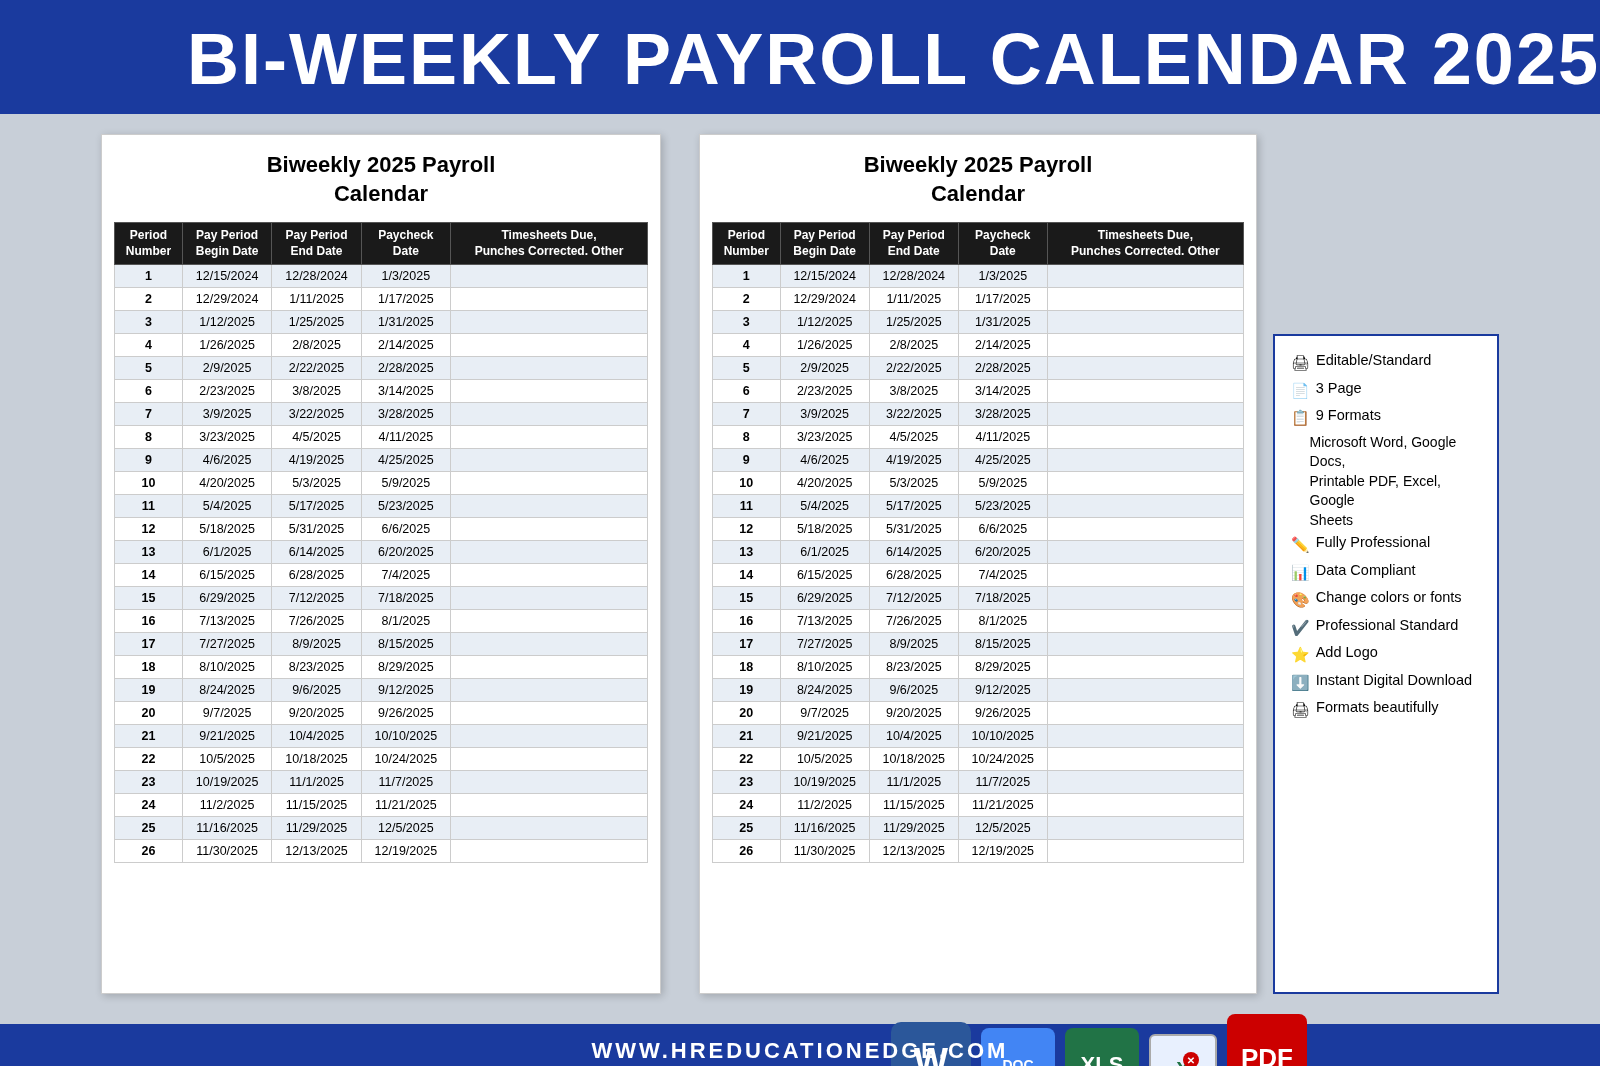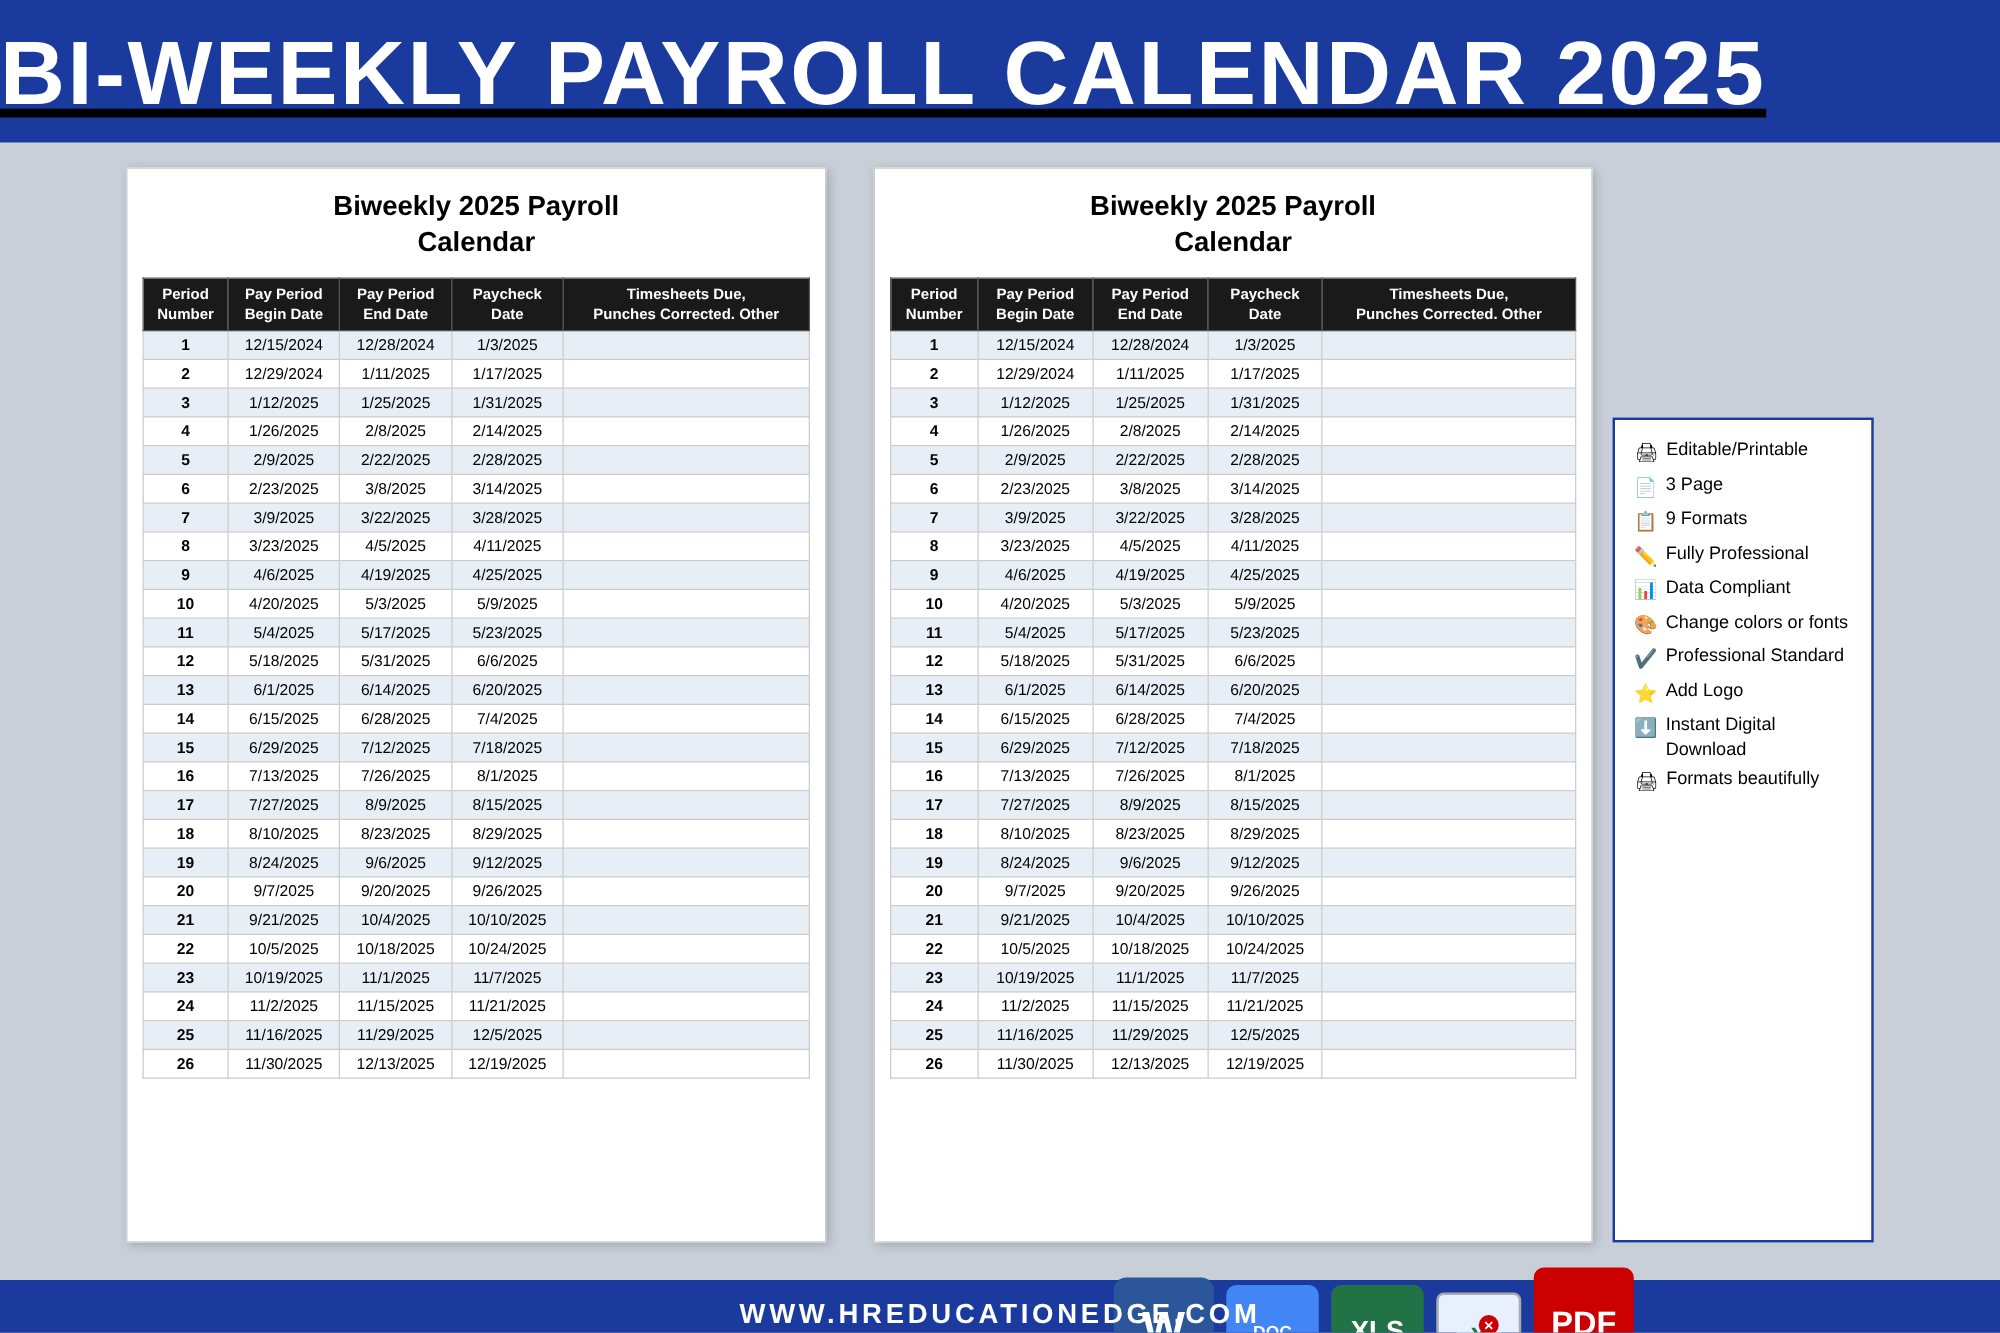--- a/index.html
+++ b/index.html
@@ -7,23 +7,22 @@
       width: 1600px;
       height: 1066px;
       background-color: #2244aa;
       font-family: Arial, sans-serif;
       overflow: hidden;
     }
 
     
     #header {
       background-color: #1a3a9e;
-      text-align: left;
+      text-align: right;
       padding: 18px 0 14px;
-      text-decoration: underline;
     }
     #header h1 {
       color: white;
       font-size: 72px;
       font-weight: 900;
       letter-spacing: 2px;
       font-family: Arial Black, Arial, sans-serif;
     }
 
     
@@ -654,29 +653,33 @@
                 <td>12/19/2025</td>
                 <td></td>
               </tr>
             </tbody>
         </table>
       </div>
 
       <div id="features-box">
         <div class="feature-item">
           <span class="icon">🖨</span>
-          <span class="text">Editable/Printable</span>
+          <span class="text">Editable/Standard</span>
         </div>
         <div class="feature-item">
           <span class="icon">📄</span>
           <span class="text">3 Page</span>
         </div>
         <div class="feature-item">
           <span class="icon">📋</span>
           <span class="text">9 Formats</span>
+        </div>
+        <div class="feature-multiline">
+          <span class="icon">&nbsp;&nbsp;&nbsp;</span>
+          <span class="text">Microsoft Word, Google Docs,<br>Printable PDF, Excel, Google<br>Sheets</span>
         </div>
         <div class="feature-item">
           <span class="icon">✏️</span>
           <span class="text">Fully Professional</span>
         </div>
         <div class="feature-item">
           <span class="icon">📊</span>
           <span class="text">Data Compliant</span>
         </div>
         <div class="feature-item">

